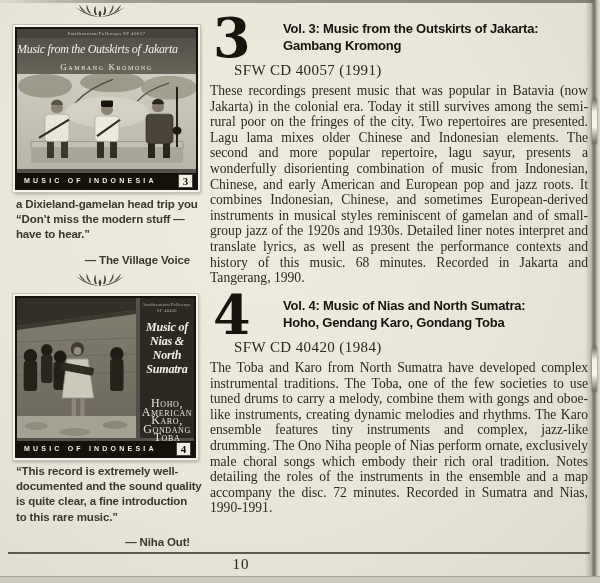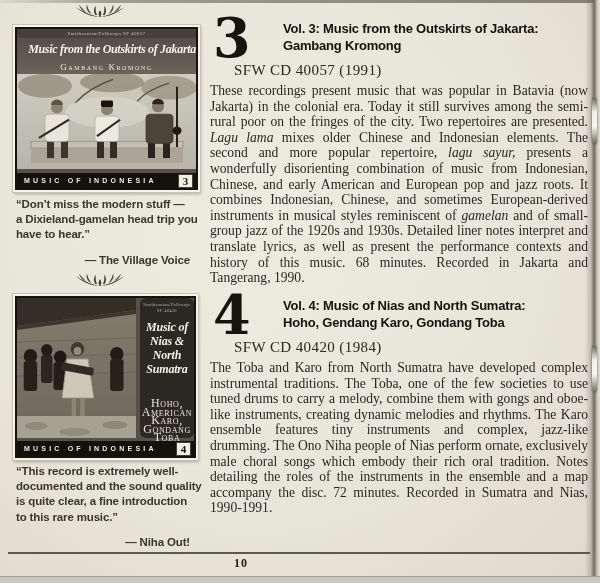--- a/index.html
+++ b/index.html
@@ -26,36 +26,36 @@
   
   .cover{position:absolute;left:13px;background:#f6f4ea;padding:2px;
     box-shadow:0 0 0 1px #c6c3b6,1px 2px 3px rgba(30,27,20,.3);}
   .cover-inner{border:2px solid #16130e;position:relative;overflow:hidden;height:calc(100% - 4px);background:#55514a;}
   .cover-3{top:25px;width:183px;height:163px;}
   .cover-4{top:294px;width:181px;height:162px;}
 
   .c3-top{height:9px;background:#46423b;color:#c9c6ba;font-family:"Liberation Serif",serif;
     font-size:5px;line-height:9px;text-align:center;letter-spacing:.4px;}
   .c3-titleband{height:23px;background:linear-gradient(180deg,#544f48,#615c52);
-    color:#f5f2e7;font-style:italic;font-weight:bold;font-size:12px;line-height:23px;
-    text-align:right;white-space:nowrap;letter-spacing:-.3px;}
+    color:#f5f2e7;font-style:italic;font-weight:normal;font-size:12px;line-height:23px;
+    text-align:left;white-space:nowrap;letter-spacing:-.3px;}
   .c3-sub{height:13px;background:linear-gradient(180deg,#615c52,#6a655a);color:#ece9dd;
     font-variant:small-caps;font-size:9px;line-height:12px;text-align:center;letter-spacing:1.6px;}
   .c3-photo{display:block;width:100%;height:95px;}
 
   .series-band{position:absolute;bottom:0;left:0;right:0;height:15px;background:#14110b;}
   .series-text{position:absolute;left:7px;top:0;line-height:15px;color:#efece0;
     font-family:"Liberation Sans",sans-serif;font-weight:bold;font-size:7px;letter-spacing:3.2px;}
   .num-box{position:absolute;right:3px;top:1px;width:13px;height:12px;background:#f1eee2;
     border:1px solid #44413a;color:#17140d;font-family:"Liberation Serif",serif;
     font-weight:bold;font-size:11px;line-height:12px;text-align:center;}
 
   .c4-photo{display:block;width:119px;height:140px;float:left;}
   .c4-panel{position:absolute;top:0;right:0;width:54px;height:140px;background:#2c2822;
-    color:#f0ede1;text-align:center;border-radius:6px;}
+    color:#f0ede1;text-align:center;}
   .c4-label{margin-top:4px;font-size:4.5px;line-height:5.5px;color:#b5b1a4;letter-spacing:.3px;}
   .c4-title{margin-top:7px;font-style:italic;font-weight:bold;font-size:12px;line-height:14px;
     color:#f4f1e5;letter-spacing:-.2px;}
   .c4-sub{margin-top:23px;font-variant:small-caps;font-size:12px;line-height:8.5px;
     color:#e8e5d8;letter-spacing:.6px;}
 
   
   .quote{position:absolute;left:16px;width:190px;font-family:"Liberation Sans",sans-serif;
     font-weight:bold;font-size:11.5px;line-height:15.2px;color:#3a372f;letter-spacing:-.15px;}
   .quote-1{top:197px}.quote-2{top:464px}
@@ -64,26 +64,26 @@
 
   
   .entry{position:absolute;left:210px;width:378px;color:#2b2822;}
   .entry-3{top:12px}.entry-4{top:289px}
   .numeral{position:absolute;left:3px;top:1px;font-family:"DejaVu Serif",serif;
     font-weight:bold;font-size:54px;line-height:50px;color:#17140e;}
   .entry-head{margin-left:73px;padding-top:9px;font-family:"Liberation Sans",sans-serif;
     font-weight:bold;font-size:13px;line-height:16.5px;color:#16130d;letter-spacing:-.2px;}
   .catalog{margin-top:8px;font-size:15px;letter-spacing:.4px;color:#2b2822;margin-left:24px;}
   .body-text{margin:4px 0 0;font-size:13.6px;line-height:15.6px;text-align:justify;color:#2b2822;}
-  .it{font-style:italic;}
+  .it{}
 
   
   .footer-rule{position:absolute;left:8px;right:10px;top:552px;height:2px;background:#5b5850;}
   .page-num{position:absolute;top:556px;left:0;width:482px;text-align:center;
-    font-size:12px;color:#24211b;letter-spacing:1px;font-weight:bold;}
+    font-size:15px;color:#24211b;letter-spacing:1px;}
 </style>
 </head>
 <body>
 
 <div class="scan">
 
   <div class="edge-top"></div>
   <div class="edge-right"></div>
   <div class="staple staple-1"></div>
   <div class="staple staple-2"></div>
@@ -145,22 +145,22 @@
       </svg>
       <div class="series-band">
         <span class="series-text">MUSIC OF INDONESIA</span>
         <span class="num-box">3</span>
       </div>
     </div>
   </div>
 
   <div class="quote quote-1">
     <div class="q-lines">
+        <div>a Dixieland-gamelan head trip you</div>
         <div>“Don’t miss the modern stuff —</div>
-        <div>a Dixieland-gamelan head trip you</div>
         <div>have to hear.”</div>
       </div>
     <div class="q-attr">— The Village Voice</div>
   </div>
 
   <svg class="ornament orn-2" viewBox="0 0 60 15">
     <use href="#sprig"></use>
     <use href="#sprig" transform="translate(60 0) scale(-1 1)"></use>
   </svg>
 

